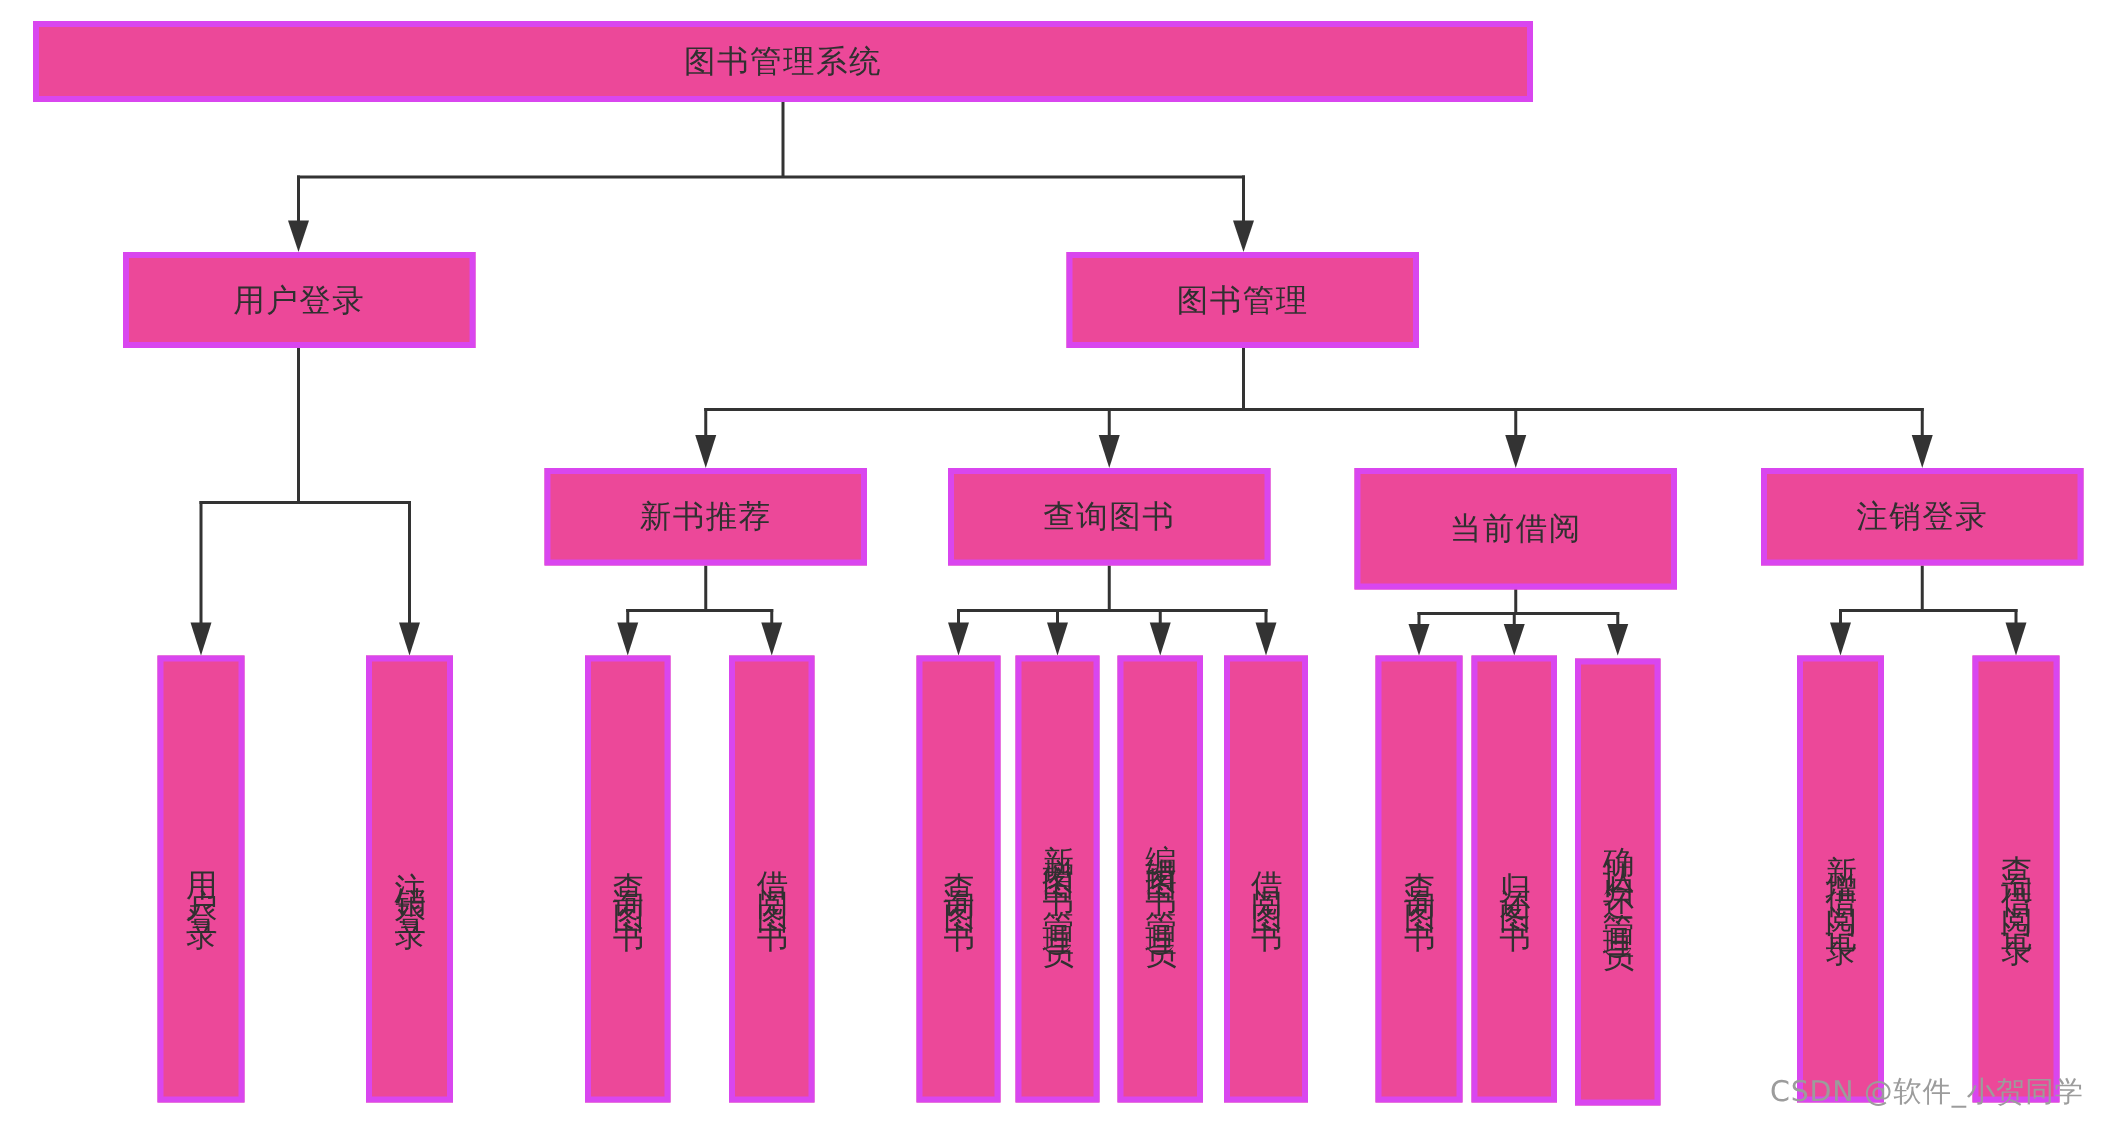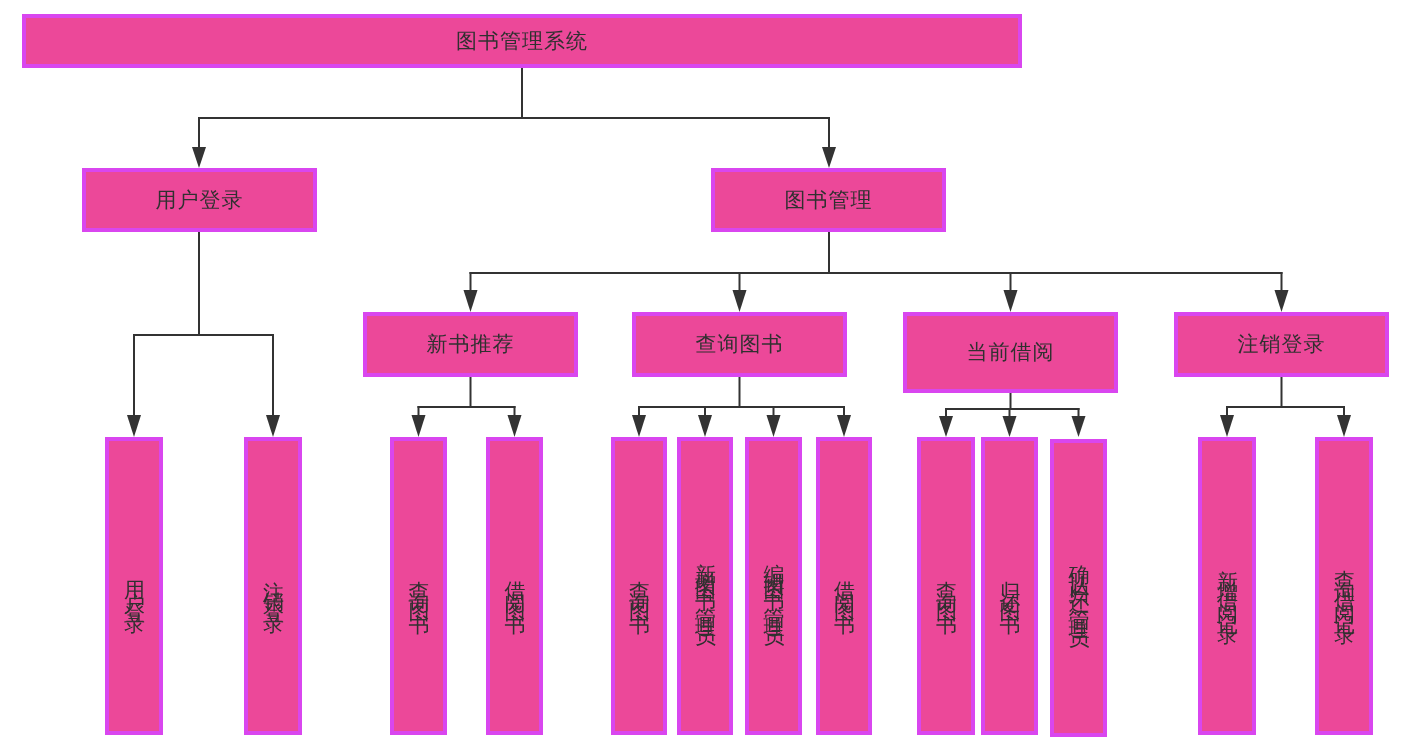--- a/index.html
+++ b/index.html
@@ -186,14 +186,15 @@
     <span>确认归还（管理员）</span>
   </div>
 
   <div class="box v" style="left:1198px; top:437px; width:58px; height:298px;">
     <span>新增借阅记录</span>
   </div>
   <div class="box v" style="left:1315px; top:437px; width:58px; height:298px;">
     <span>查询借阅记录</span>
   </div>
 
+  <div class="watermark">CSDN @软件_小贺同学</div>
 
 </div>
 
 </body></html>

